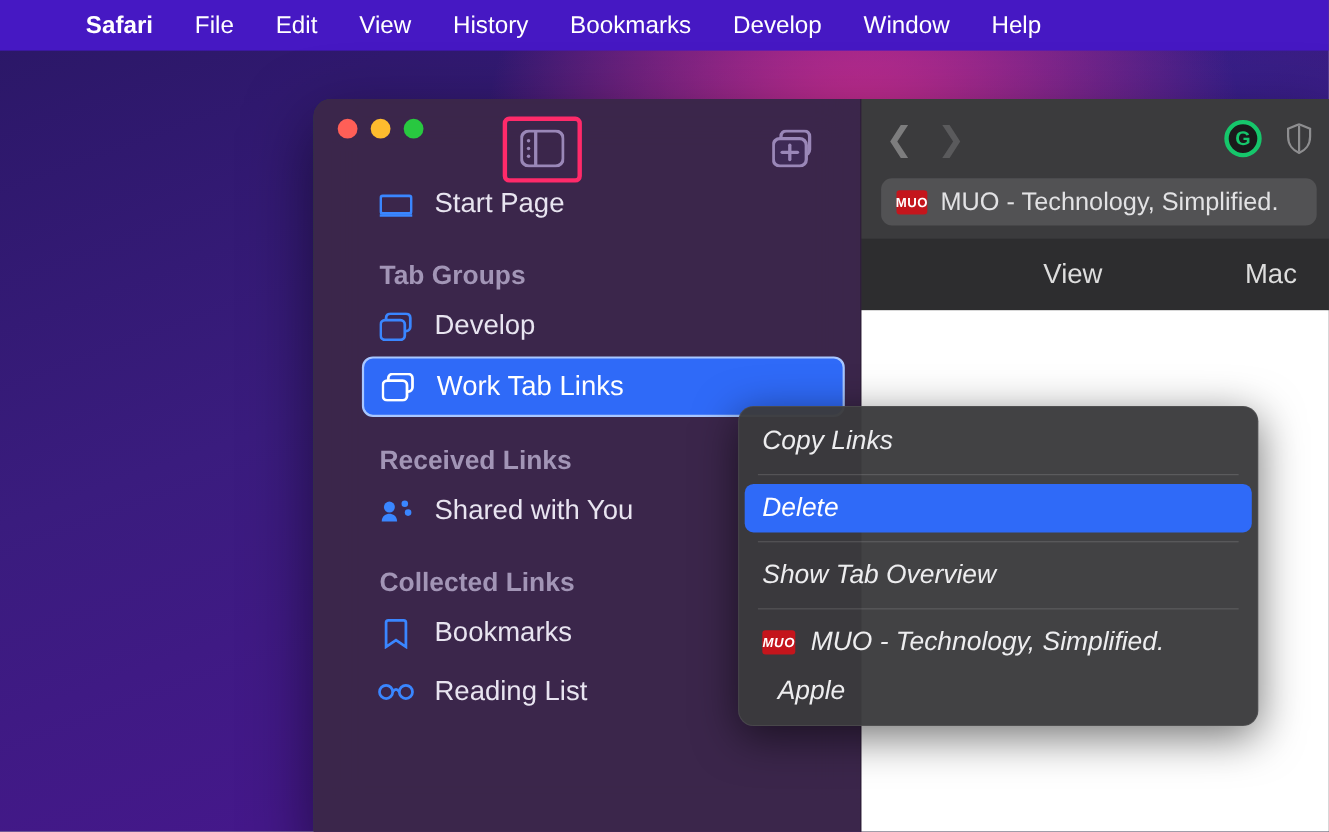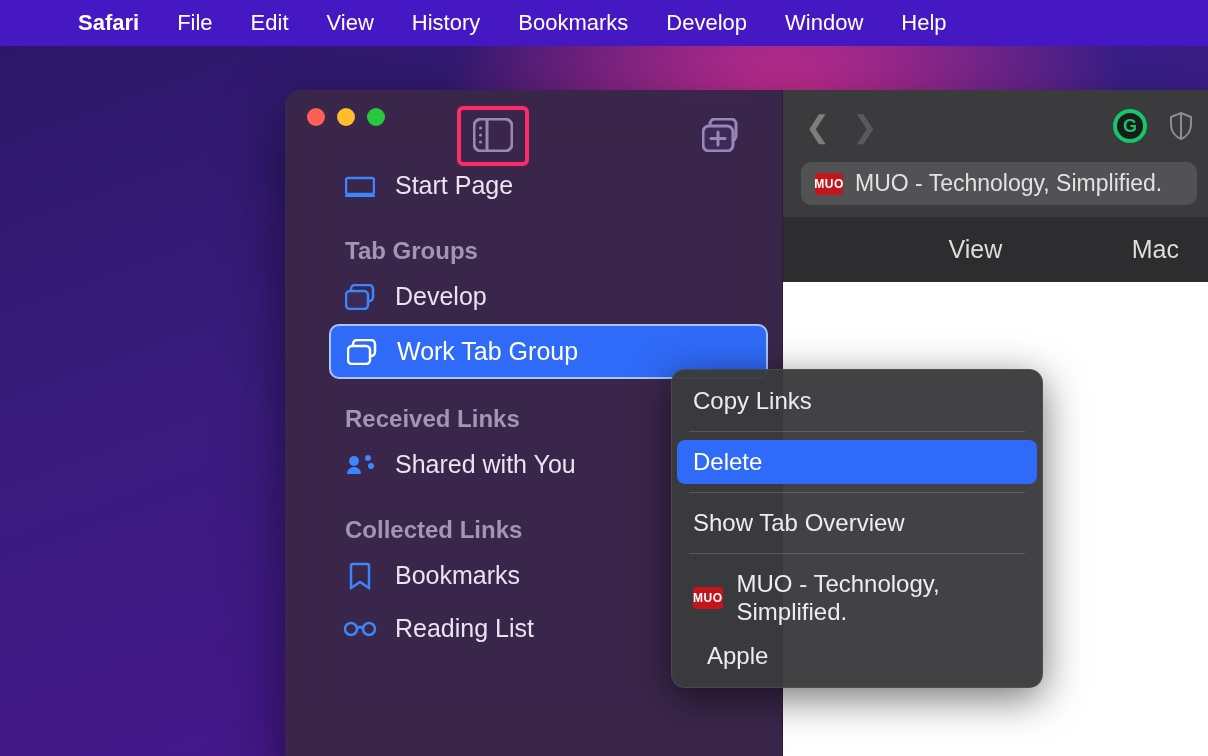--- a/index.html
+++ b/index.html
@@ -143,27 +143,28 @@
   .site-nav .apple-logo2 { font-size:30px; color:#ccc; }
 
   .page-body {
     flex:1; background:#fff;
   }
 
   
   .context-menu {
     position:absolute;
     left: 671px; top: 369px;
-    width: 372px;
+    width: 473px;
     background: rgba(58,58,60,0.96);
     border-radius: 14px;
     padding: 10px 0;
     box-shadow: 0 10px 40px rgba(0,0,0,0.55), inset 0 0 0 1px rgba(255,255,255,0.07);
     color:#ededef;
     font-size:24px;
+    font-style:italic;
   }
   .cm-item {
     padding: 8px 22px;
     display:flex; align-items:center; gap:14px;
   }
   .cm-item.highlighted {
     background:#2f6af8; color:#fff;
     margin: 0 6px; border-radius:8px; padding:8px 16px;
   }
   .cm-sep {
@@ -245,21 +246,21 @@
         <span>Develop</span>
       </div>
 
       <div class="sb-row selectable selected">
         <span class="icon">
           <svg viewBox="0 0 30 26" width="30" height="26">
               <rect x="6" y="1" width="22" height="16" rx="4" fill="none" stroke="currentColor" stroke-width="2.5"></rect>
               <rect x="1" y="7" width="22" height="18" rx="4" fill="#2f6af8" stroke="currentColor" stroke-width="2.5"></rect>
             </svg>
         </span>
-        <span>Work Tab Group</span>
+        <span>Work Tab Links</span>
       </div>
 
       <div class="sb-header">Received Links</div>
 
       <div class="sb-row selectable">
         <span class="icon">
           <svg viewBox="0 0 30 22" width="30" height="22">
             <circle cx="9" cy="7" r="5" fill="currentColor"></circle>
             <path d="M2 20c0-5 4-7 7-7s7 2 7 7" fill="currentColor"></path>
             <circle cx="23" cy="4" r="3" fill="currentColor"></circle>

